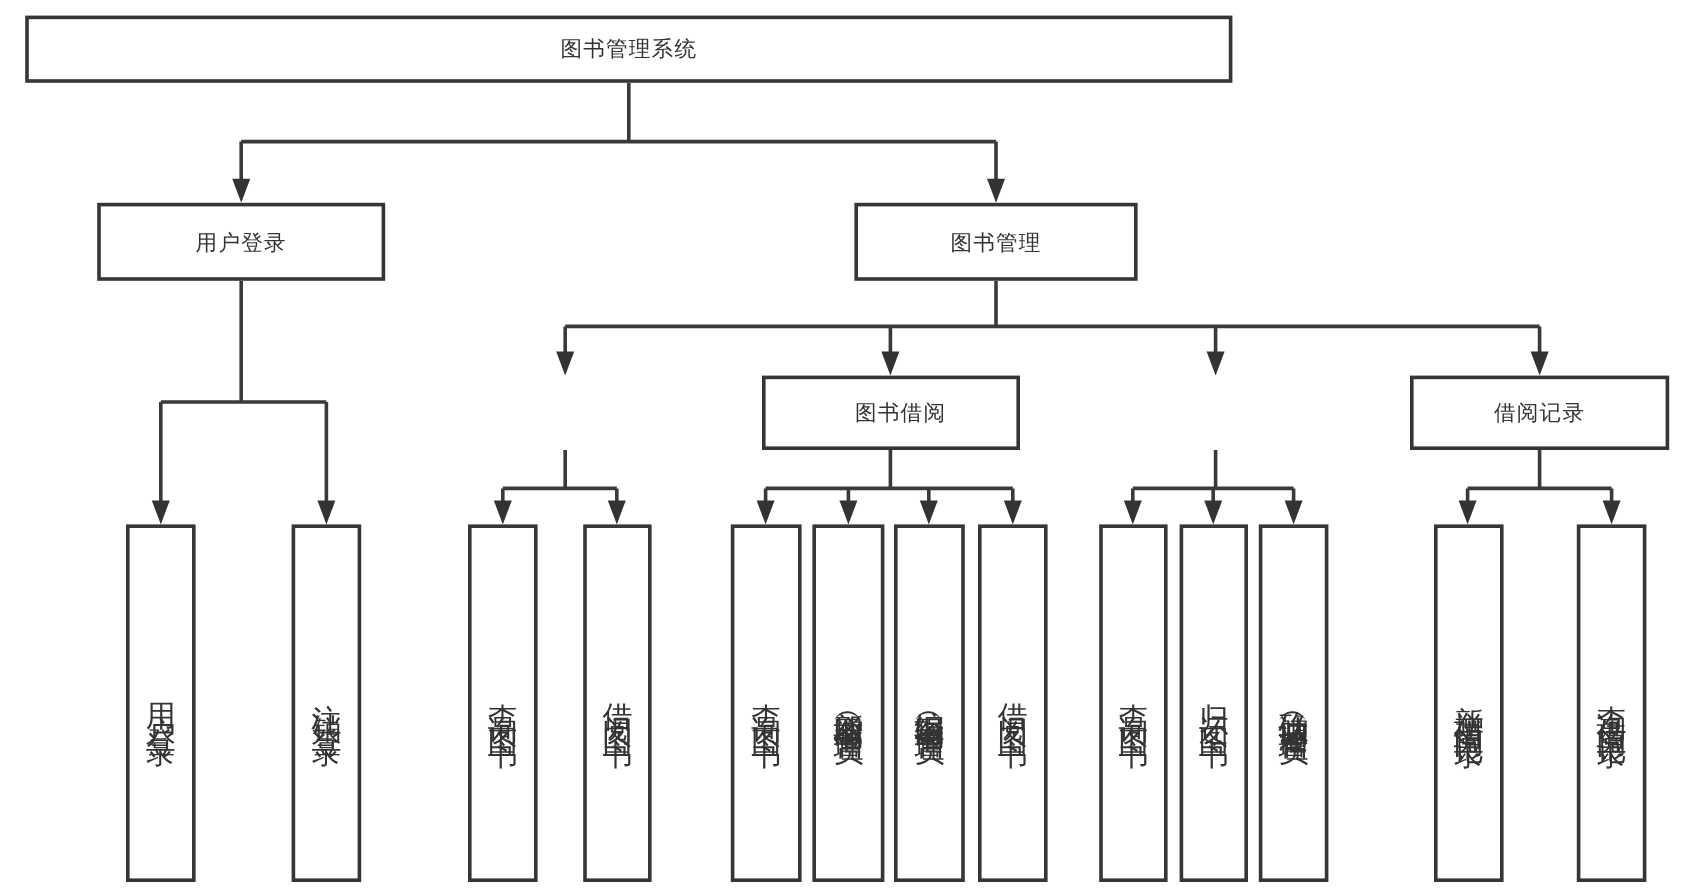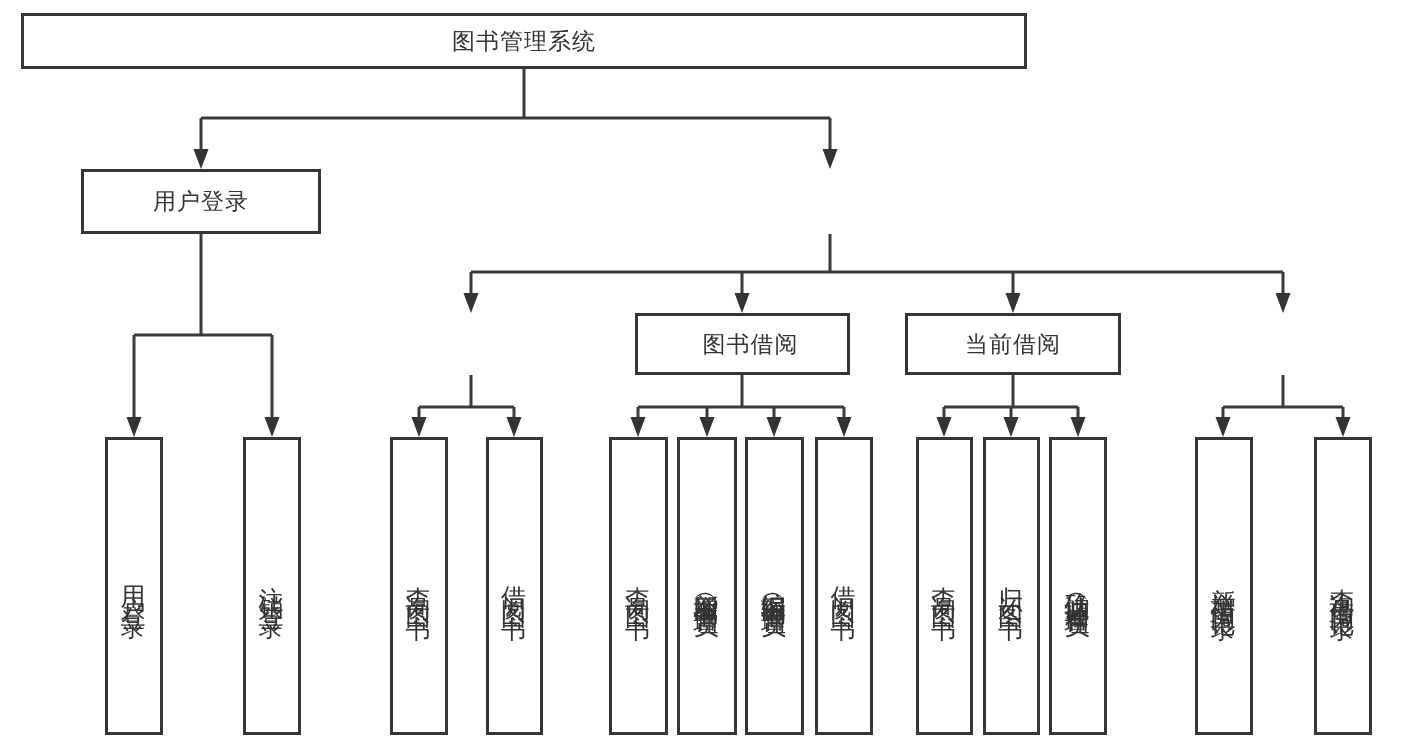--- a/index.html
+++ b/index.html
@@ -17,21 +17,21 @@
   .box {
     position: absolute;
     background: #ffffff;
     border: 3px solid #363636;
     box-sizing: border-box;
     display: flex;
     align-items: center;
     justify-content: center;
     color: #333333;
   }
-  .hlabel { font-size: 23px; letter-spacing: 1px; white-space: nowrap; text-align: center; }
+  .hlabel { font-size: 18px; letter-spacing: 1px; white-space: nowrap; text-align: center; }
   .l2 { top: 169px; height: 65px; }
   .l3 { top: 313px; height: 62px; }
   .leaf { top: 437px; height: 298px; }
   .vtext {
     writing-mode: vertical-rl;
     text-orientation: mixed;
     font-size: 25px;
     color: #333333;
     white-space: nowrap;
   }
@@ -103,26 +103,29 @@
     </g>
   </svg>
 
   <div class="box" style="left:21px; top:13px; width:1006px; height:56px;">
     <span class="hlabel">图书管理系统</span>
   </div>
 
   <div class="box l2" style="left:81px; width:240px;">
     <span class="hlabel">用户登录</span>
   </div>
+  <div class="box l2" style="left:712px; width:236px;">
+    <span class="hlabel">图书管理</span>
+  </div>
 
   <div class="box l3" style="left:635px; width:215px;padding-left:16px;">
     <span class="hlabel">图书借阅</span>
   </div>
-  <div class="box l3" style="left:905px; width:216px;">
-    <span class="hlabel">当前借阅</span>
+  <div class="box l3" style="left:1175px; width:216px;">
+    <span class="hlabel">借阅记录</span>
   </div>
 
   <div class="box leaf" style="left:105px; width:58px;">
     <span class="vtext t4">用户登录</span>
   </div>
   <div class="box leaf" style="left:243px; width:58px;">
     <span class="vtext t4">注销登录</span>
   </div>
 
   <div class="box leaf" style="left:390px; width:58px;">

